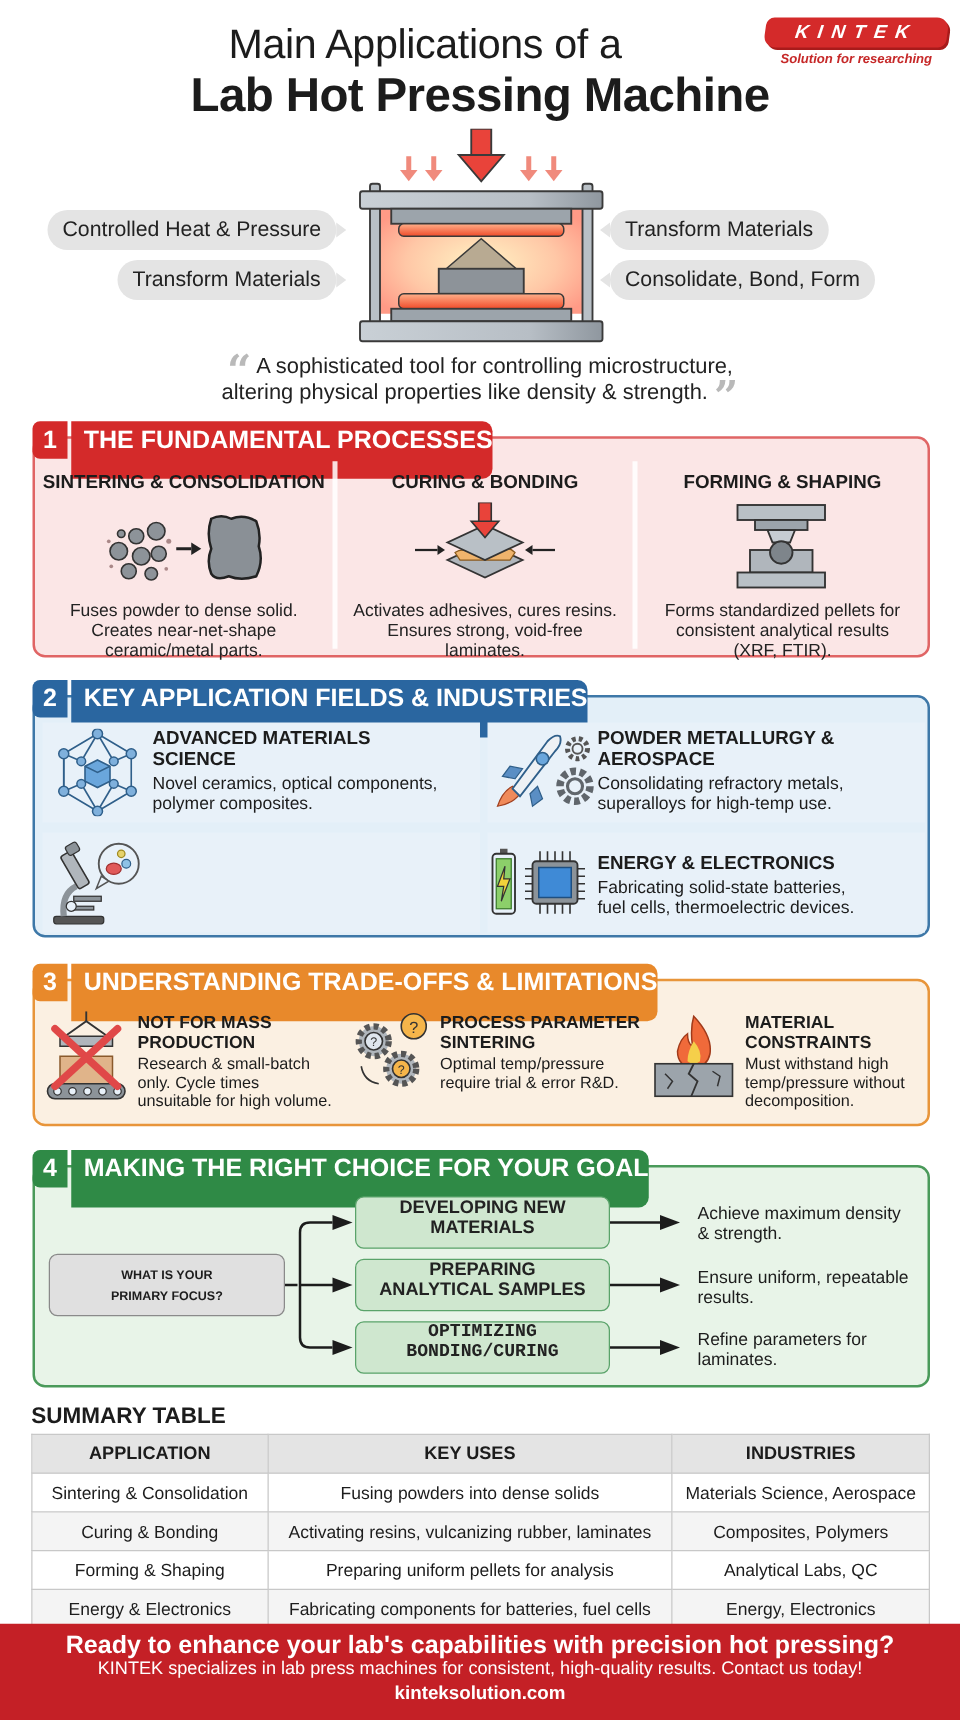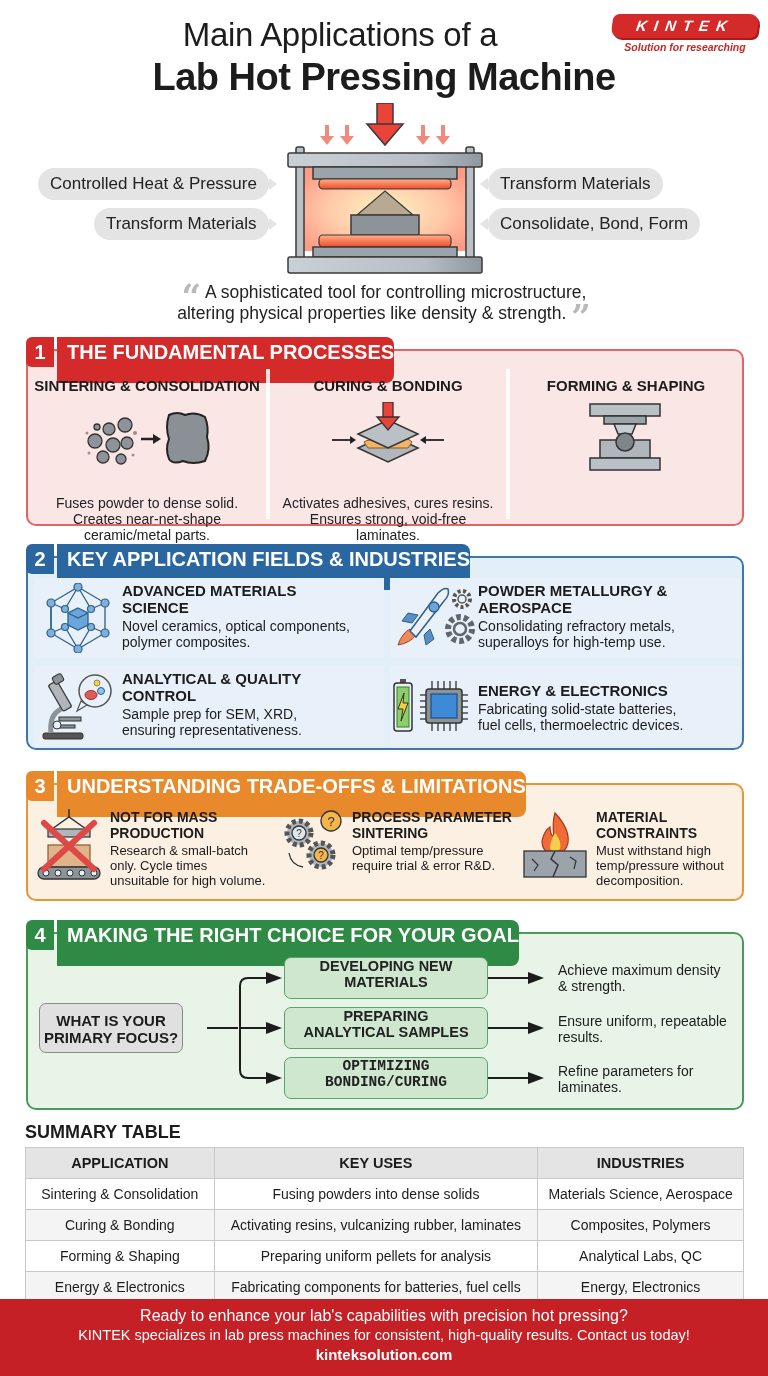--- a/index.html
+++ b/index.html
@@ -26,54 +26,54 @@
   .section { position: absolute; left: 26px; width: 718px; border-radius: 10px; border: 2px solid; }
   .sec-head { position: absolute; top: -14px; left: -2px; height: 32px; display: flex; }
   .sec-num { width: 28px; height: 30px; border-radius: 6px 0 0 6px; color: #fff; font-weight: 700; font-size: 20px; text-align: center; line-height: 30px; margin-right: 3px; }
   .sec-title { height: 46px; color: #fff; font-weight: 700; font-size: 20px; line-height: 30px; padding: 0 0 0 10px; border-radius: 0 8px 8px 0; white-space: nowrap; }
 
   .s1 { top: 349px; height: 177px; background: #fbe6e6; border-color: #e06565; }
   .s1 .sec-num, .s1 .sec-title { background: #d42a2a; }
   .s1 .col { position: absolute; top: 18px; height: 150px; text-align: center; }
   .s1 .col-sep { position: absolute; top: 18px; width: 4px; height: 150px; background: #ffffff; opacity: 0.85; }
   .col-title { font-weight: 700; font-size: 15px; margin-top: 8px; white-space: nowrap; }
-  .col-desc { font-size: 14px; line-height: 16px; margin-top: 23px; color: #222; }
+  .col-desc { font-size: 14px; line-height: 16px; margin-top: 8px; color: #222; }
   .col-icon { height: 70px; margin-top: 8px; display: flex; justify-content: center; align-items: center; }
 
   .s2 { top: 556px; height: 194px; background: #e3eff8; border-color: #3e78a8; }
   .s2 .sec-num, .s2 .sec-title { background: #2a66a0; }
   .card { position: absolute; display: flex; background: #e8f1f9; }
   .card .c-icon { width: 88px; display: flex; justify-content: center; align-items: center; }
   .card .c-title { font-weight: 700; font-size: 15px; line-height: 17px; margin-top: 4px; }
   .card .c-desc { font-size: 14px; line-height: 16px; margin-top: 2px; }
 
   .s3 { top: 783px; height: 118px; background: #fbf0e2; border-color: #e8953a; }
   .s3 .sec-num, .s3 .sec-title { background: #e8892b; }
   .lim { position: absolute; top: 24px; display: flex; }
   .lim .l-icon { width: 70px; display: flex; justify-content: center; }
   .lim .l-title { font-weight: 700; font-size: 14px; line-height: 16px; }
   .lim .l-desc { font-size: 13px; line-height: 15px; margin-top: 2px; }
 
   .s4 { top: 932px; height: 178px; background: #e8f4e8; border-color: #4a9a5a; }
   .s4 .sec-num, .s4 .sec-title { background: #2f8a46; }
-  .focus-box { position: absolute; left: 11px; top: 69px; width: 144px; height: 50px; background: #e0e0e0; border: 1.5px solid #8a8a8a; border-radius: 7px; text-align: center; font-weight: 700; font-size: 15px; line-height: 17px; padding-top: 8px; }
+  .focus-box { position: absolute; left: 11px; top: 69px; width: 189px; height: 50px; background: #e0e0e0; border: 1.5px solid #8a8a8a; border-radius: 7px; text-align: center; font-weight: 700; font-size: 10px; line-height: 17px; padding-top: 8px; }
   .opt-box { position: absolute; left: 256px; width: 204px; height: 42px; background: #cfe7cf; border: 1.5px solid #5aa36a; border-radius: 7px; text-align: center; font-weight: 700; font-size: 14.5px; line-height: 16px; padding-top: 0; color: #222; }
   .outcome { position: absolute; left: 530px; font-size: 14px; line-height: 16px; width: 180px; }
 
   
   .tbl-title { position: absolute; top: 1122px; left: 25px; font-weight: 700; font-size: 18px; }
   table { position: absolute; top: 1147px; left: 25px; width: 719px; border-collapse: collapse; font-size: 14px; }
   th, td { border: 1px solid #c8c8c8; text-align: center; height: 31px; padding: 0 4px; white-space: nowrap; }
   th { background: #e4e4e4; font-weight: 700; font-size: 14.5px; }
   tr:nth-child(even) td { background: #f4f4f4; }
   td { background: #ffffff; }
 
   
   .footer { position: absolute; top: 1299px; left: 0; width: 768px; height: 77px; background: #c42026; color: #fff; text-align: center; padding-top: 7px; }
-  .f1 { font-weight: 400; font-size: 16px; line-height: 20px; }
+  .f1 { font-weight: 700; font-size: 20px; line-height: 20px; }
   .f2 { font-size: 14.5px; line-height: 19px; }
   .f3 { font-weight: 700; font-size: 15px; line-height: 20px; }
 </style>
 </head>
 <body>
 
 <div class="title1">Main Applications of a</div>
 <div class="title2">Lab Hot Pressing Machine</div>
 
 <div class="logo">
@@ -207,20 +207,25 @@
     <div class="col-title">FORMING &amp; SHAPING</div>
     <div class="col-icon">
       <svg width="80" height="70" viewBox="0 0 80 70">
         <rect x="4" y="2" width="70" height="12" fill="#b9c0c6" stroke="#333" stroke-width="1.5"></rect>
         <rect x="18" y="14" width="42" height="8" fill="#9ca4ab" stroke="#333" stroke-width="1.5"></rect>
         <polygon points="28,22 50,22 46,32 32,32" fill="#c6ccd2" stroke="#333" stroke-width="1.5"></polygon>
         <rect x="14" y="38" width="50" height="18" fill="#b0b6bc" stroke="#333" stroke-width="1.5"></rect>
         <circle cx="39" cy="40" r="9" fill="#7e858b" stroke="#333" stroke-width="1.5"></circle>
         <rect x="4" y="56" width="70" height="12" fill="#b9c0c6" stroke="#333" stroke-width="1.5"></rect>
       </svg>
+    </div>
+    <div class="col-desc">
+      <div>Forms standardized pellets for</div>
+      <div>consistent analytical results</div>
+      <div>(XRF, FTIR).</div>
     </div>
   </div>
 </div>
 
 <div class="section s2">
   <div class="sec-head">
     <div class="sec-num">2</div>
     <div class="sec-title">KEY APPLICATION FIELDS &amp; INDUSTRIES</div>
   </div>
 
@@ -302,30 +307,20 @@
         <rect x="12" y="4" width="10" height="8" rx="2" transform="rotate(-30 17 8)" fill="#8c9399" stroke="#333"></rect>
         <rect x="18" y="46" width="22" height="4" fill="#8c9399" stroke="#333"></rect>
         <rect x="18" y="54" width="16" height="3" fill="#8c9399" stroke="#333"></rect>
         <circle cx="16" cy="54" r="4" fill="#e8f1f9" stroke="#333"></circle>
         <circle cx="54" cy="20" r="16" fill="#e8f1f9" stroke="#555" stroke-width="1.5"></circle>
         <polygon points="40,30 36,40 46,34" fill="#e8f1f9" stroke="#555" stroke-width="1.2"></polygon>
         <ellipse cx="50" cy="24" rx="6" ry="4.5" fill="#e05a5a" stroke="#a03030"></ellipse>
         <circle cx="60" cy="20" r="3.5" fill="#8ec2e6" stroke="#2f5f8a"></circle>
         <circle cx="56" cy="12" r="3" fill="#e6d26a" stroke="#a08a20"></circle>
       </svg>
-    </div>
-    <div>
-      <div class="c-title">
-        <div>ANALYTICAL &amp; QUALITY</div>
-        <div>CONTROL</div>
-      </div>
-      <div class="c-desc">
-        <div>Sample prep for SEM, XRD,</div>
-        <div>ensuring representativeness.</div>
-      </div>
     </div>
   </div>
 
   <div class="card" style="left:362px; top:108px; width:350px; height:80px;">
     <div class="c-icon">
       <svg width="84" height="70" viewBox="0 0 84 70">
         <rect x="8" y="8" width="6" height="4" fill="#555"></rect>
         <rect x="2" y="12" width="18" height="48" rx="3" fill="#e8f1f9" stroke="#333" stroke-width="1.5"></rect>
         <rect x="5" y="16" width="12" height="40" fill="#8ccf6a" stroke="#3a7a2a"></rect>
         <polygon points="12,22 6,38 11,38 9,50 16,32 11,32" fill="#f2d23a" stroke="#333" stroke-width="1"></polygon>

